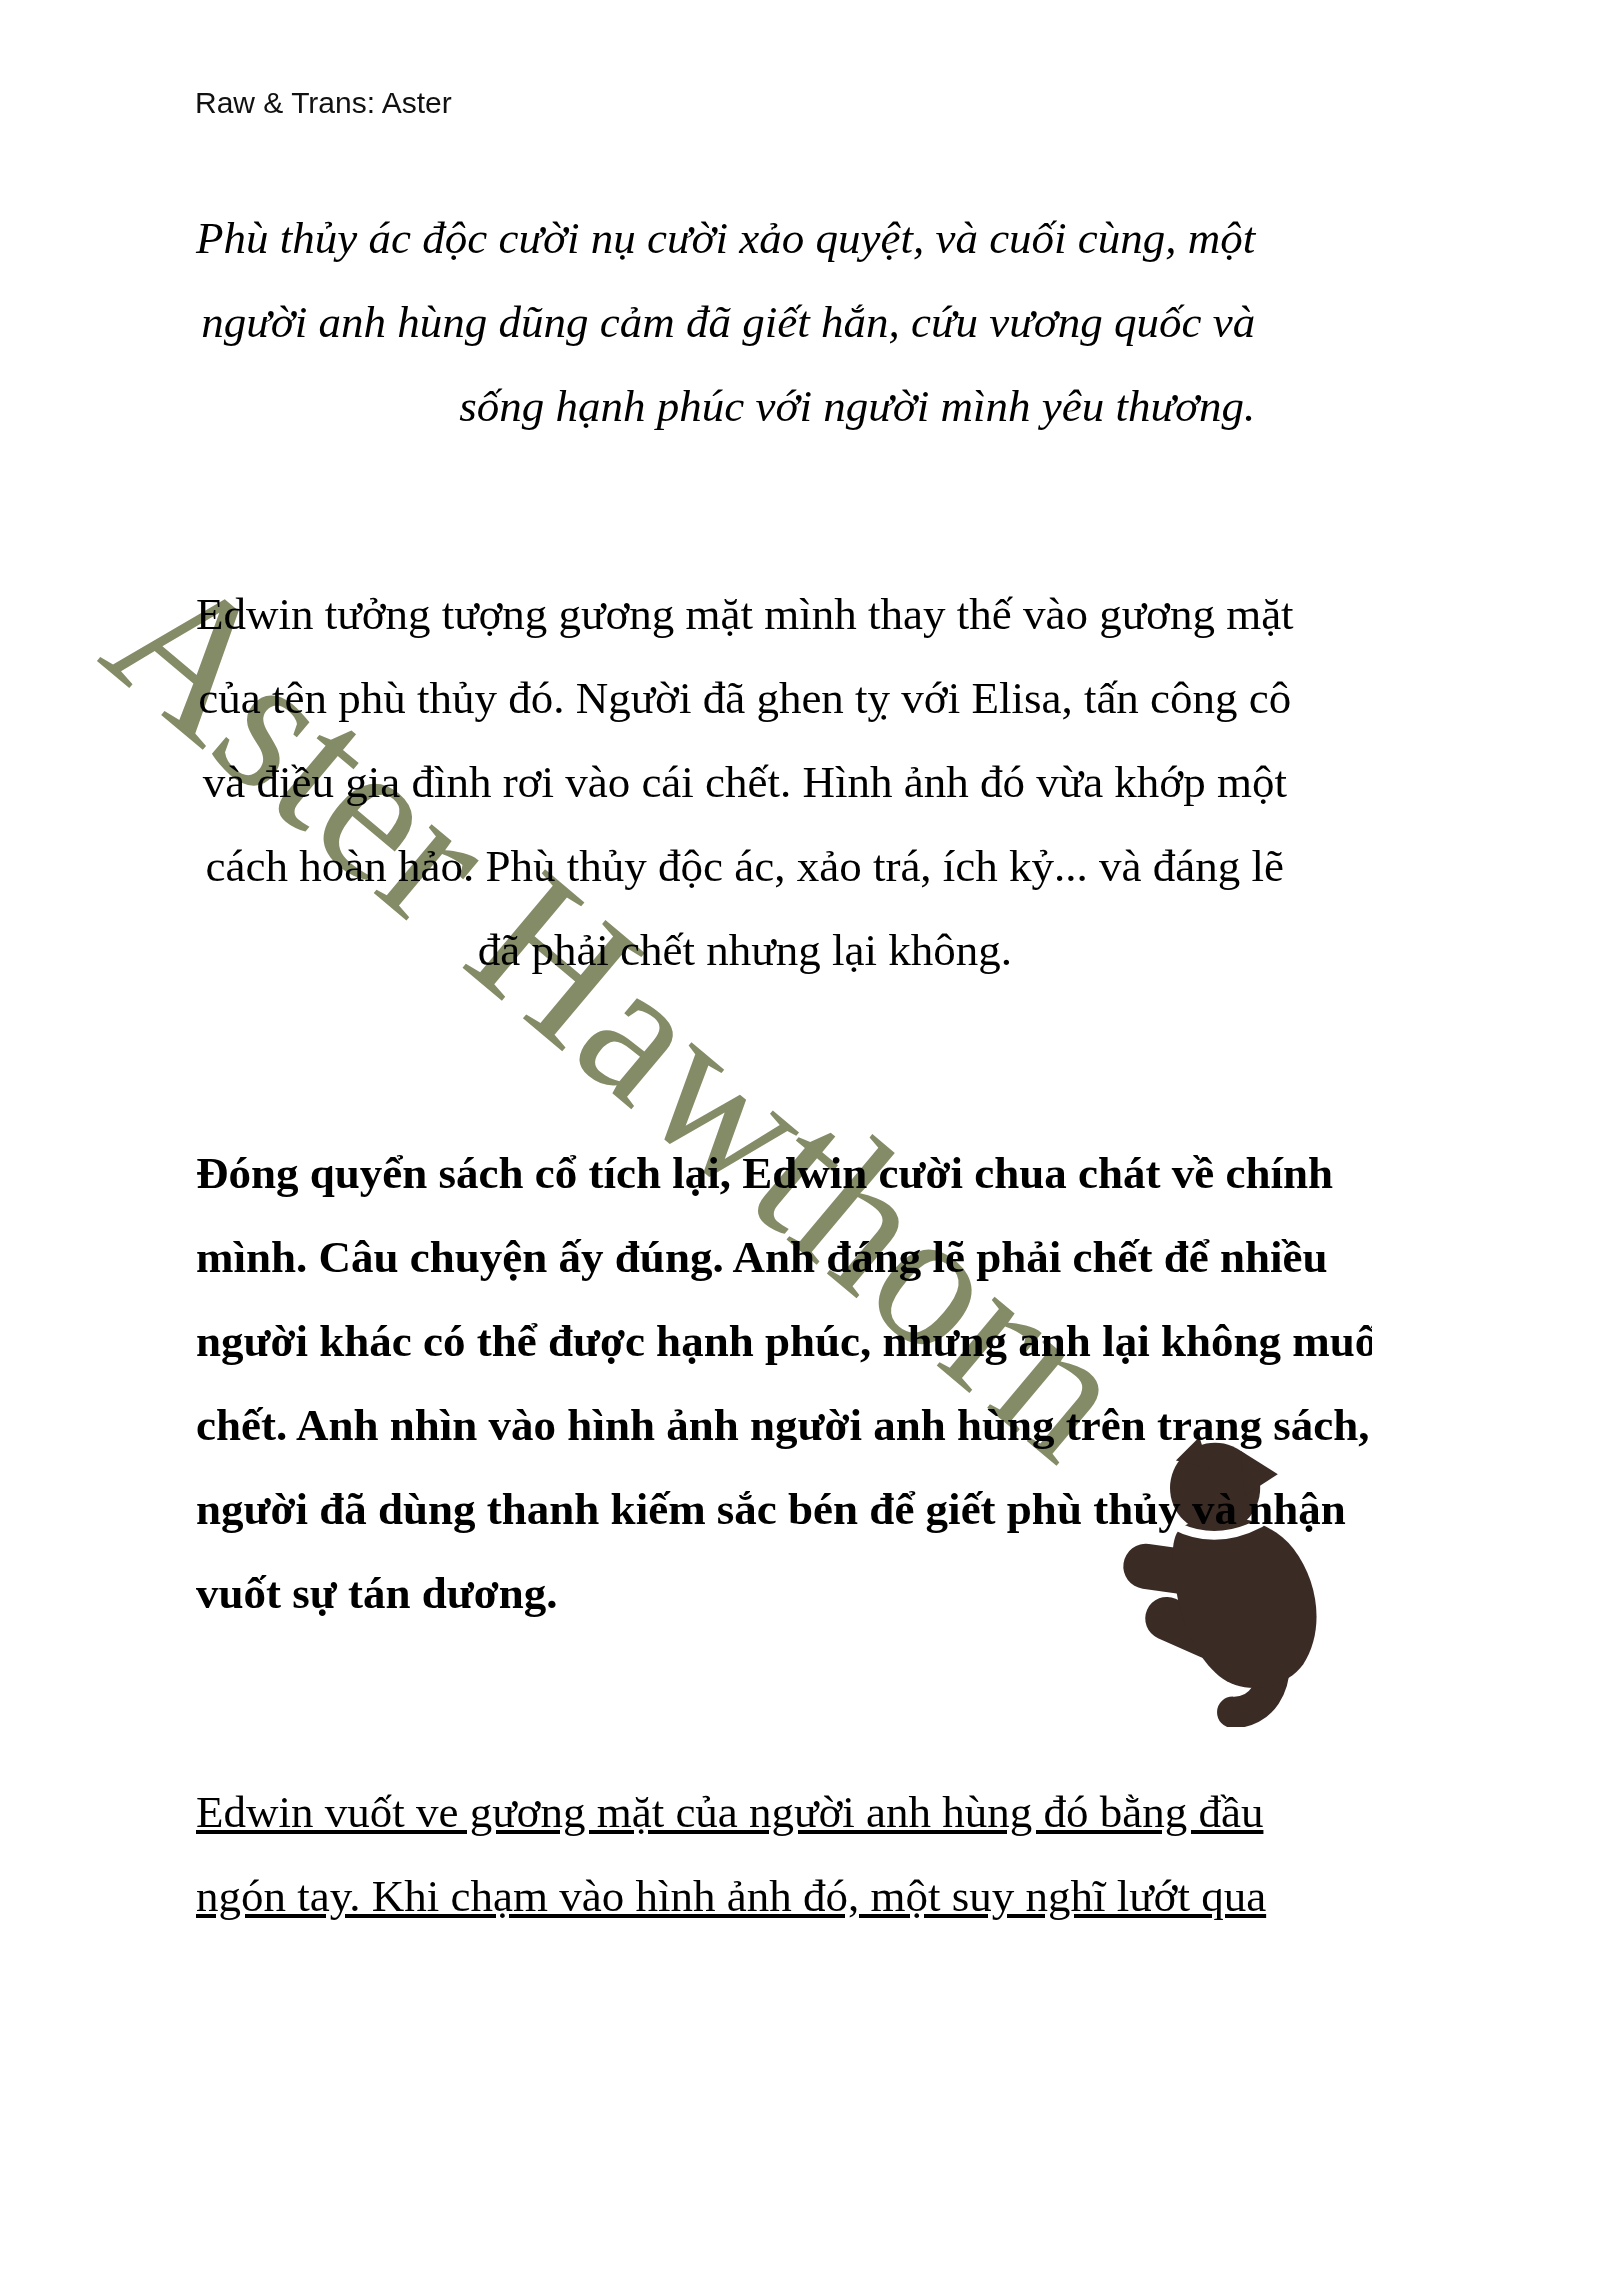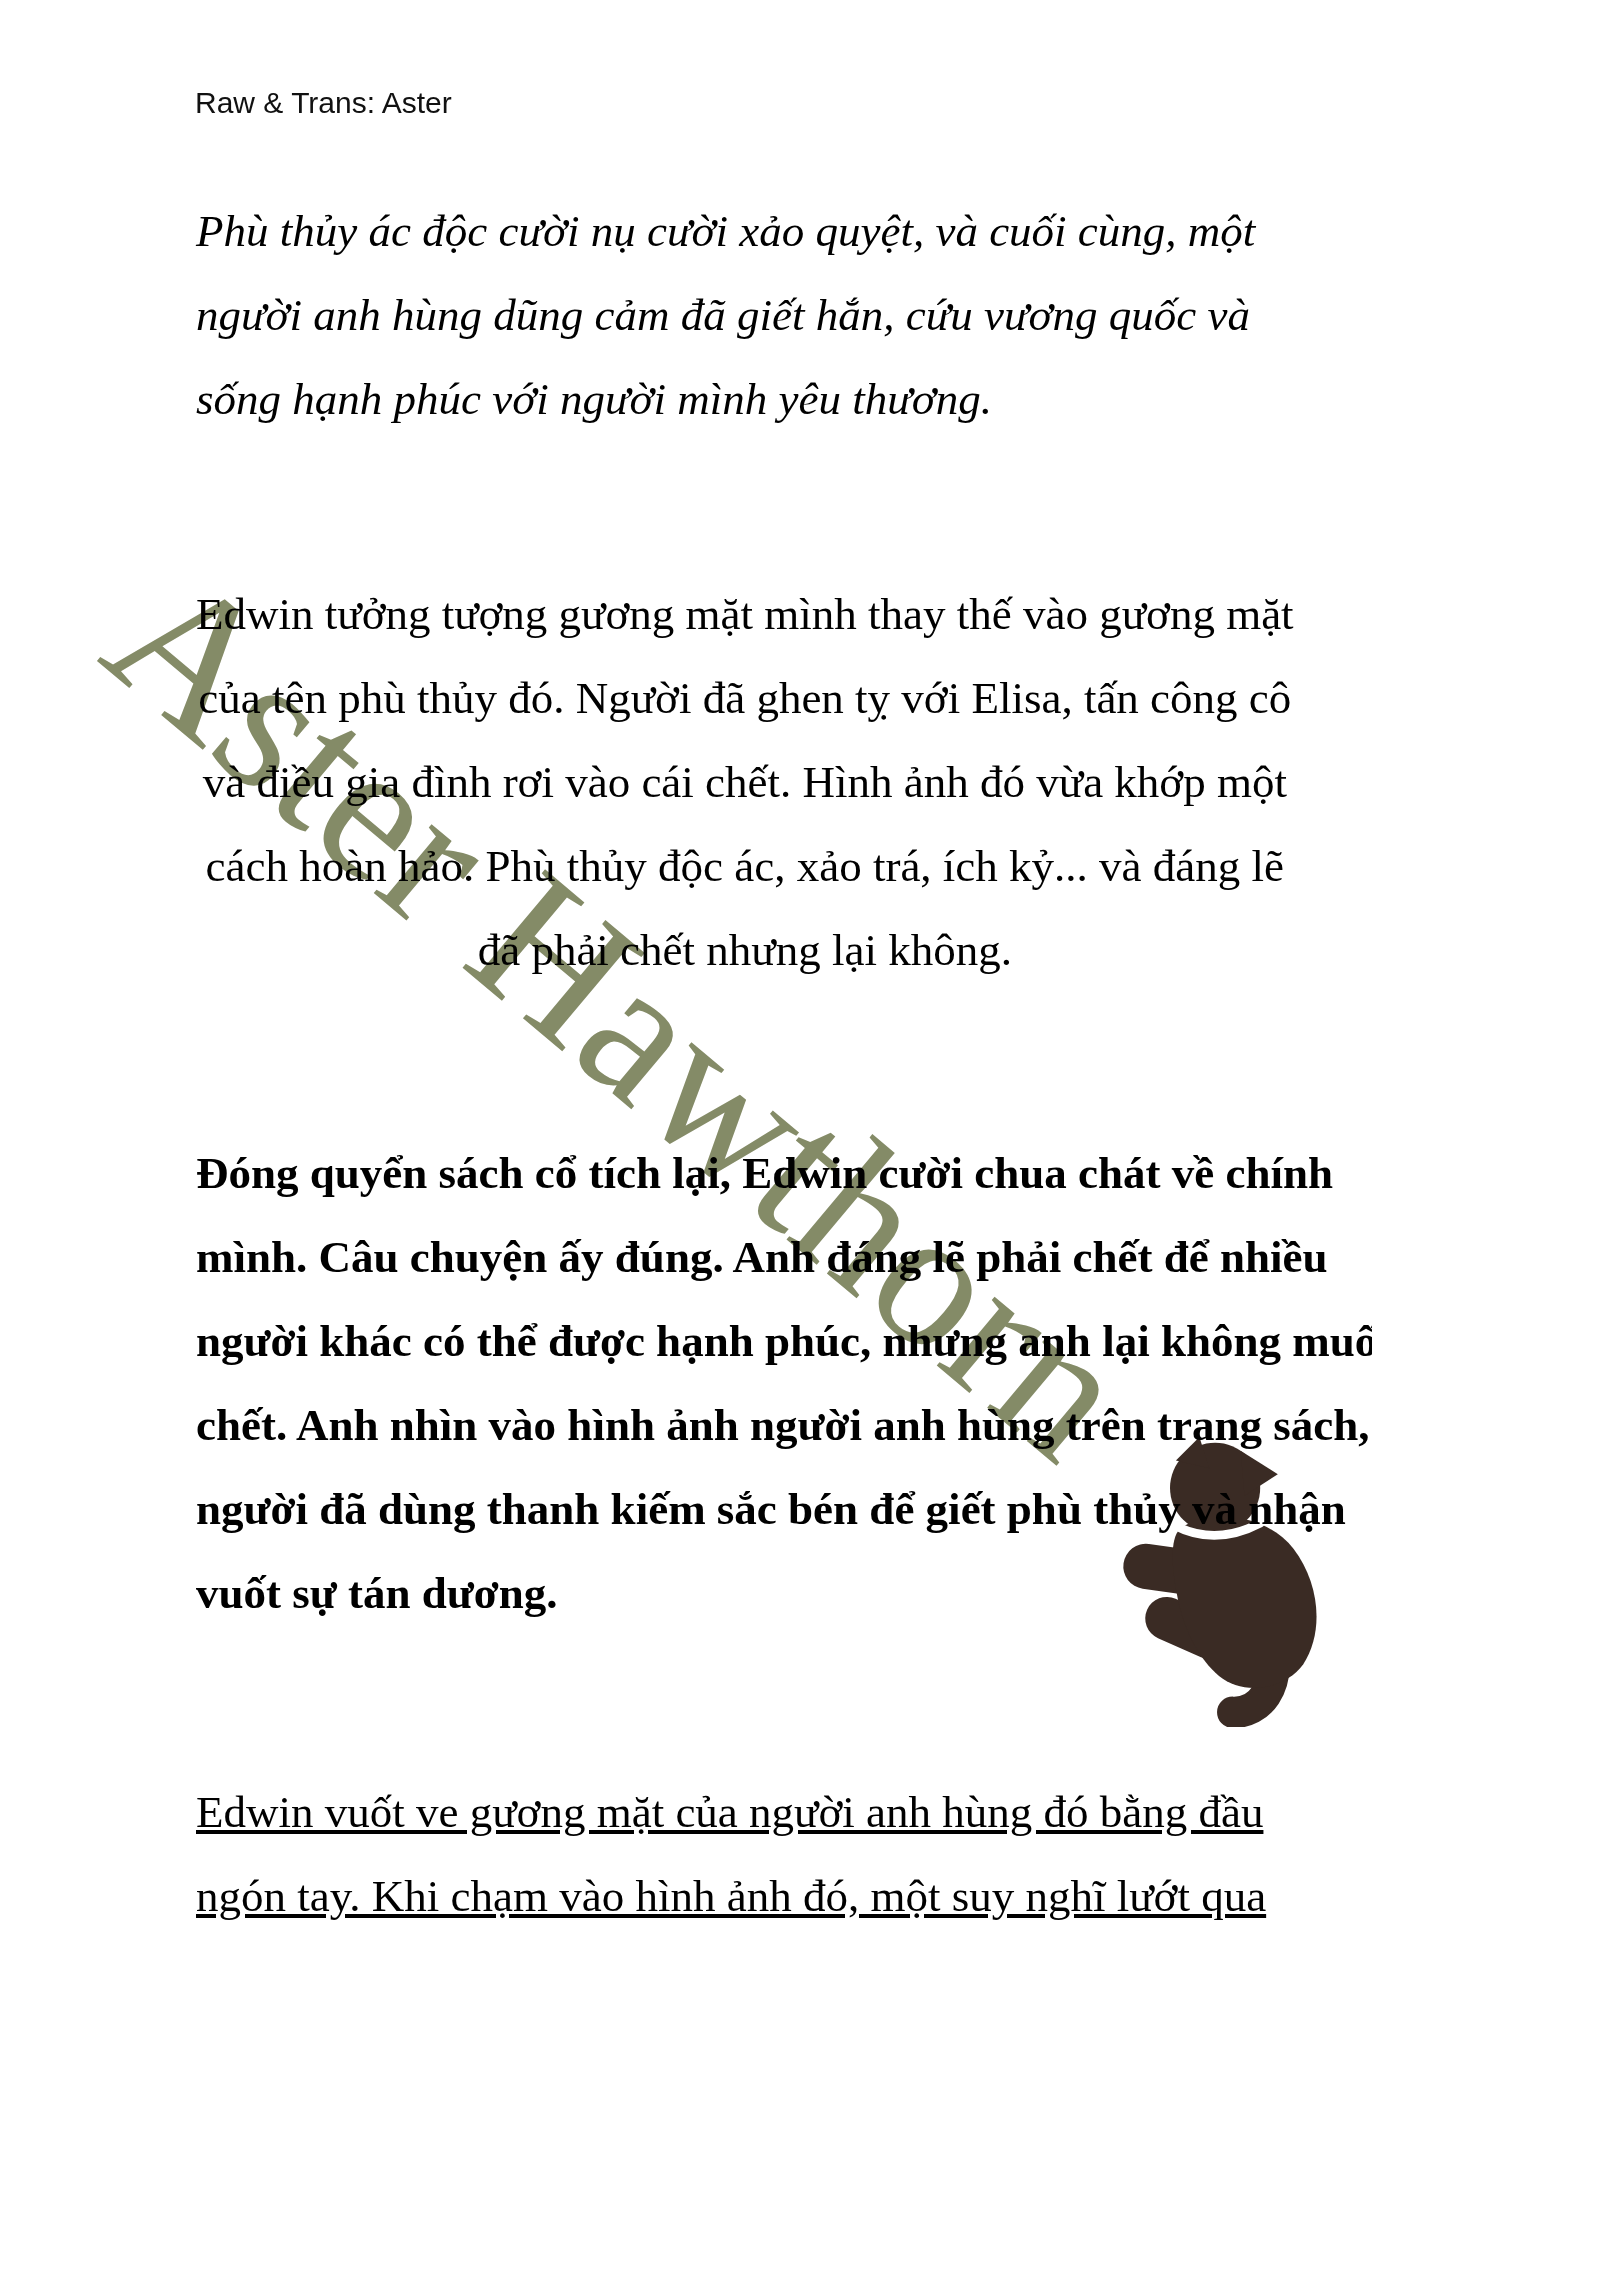--- a/index.html
+++ b/index.html
@@ -44,21 +44,21 @@
     z-index:2;
     color:#000000;
     font-size:45px;
   }
   .para .line {
     height:84px;
     line-height:84px;
     white-space:nowrap;
   }
   .para.italic { font-style:italic; }
-  #p1 { top:189px; }
+  #p1 { top:196px;text-align:right; }
   #p2 { top:572px;text-align:center; }
   #p3 { top:1131px;font-weight:bold; }
   #p4 { top:1770px;text-decoration:underline; }
 </style>
 </head>
 <body>
 
 <div class="page">
 
   <div class="header">Raw &amp; Trans: Aster</div>

